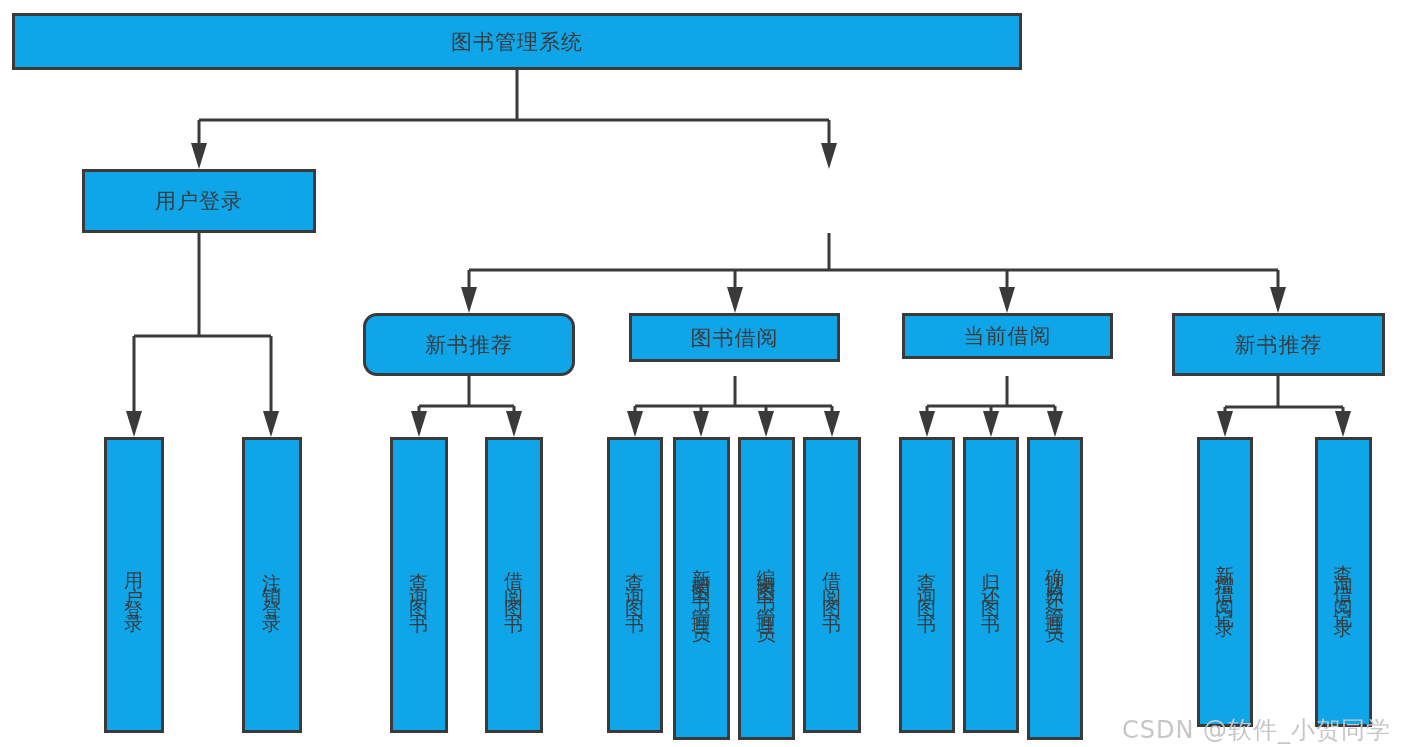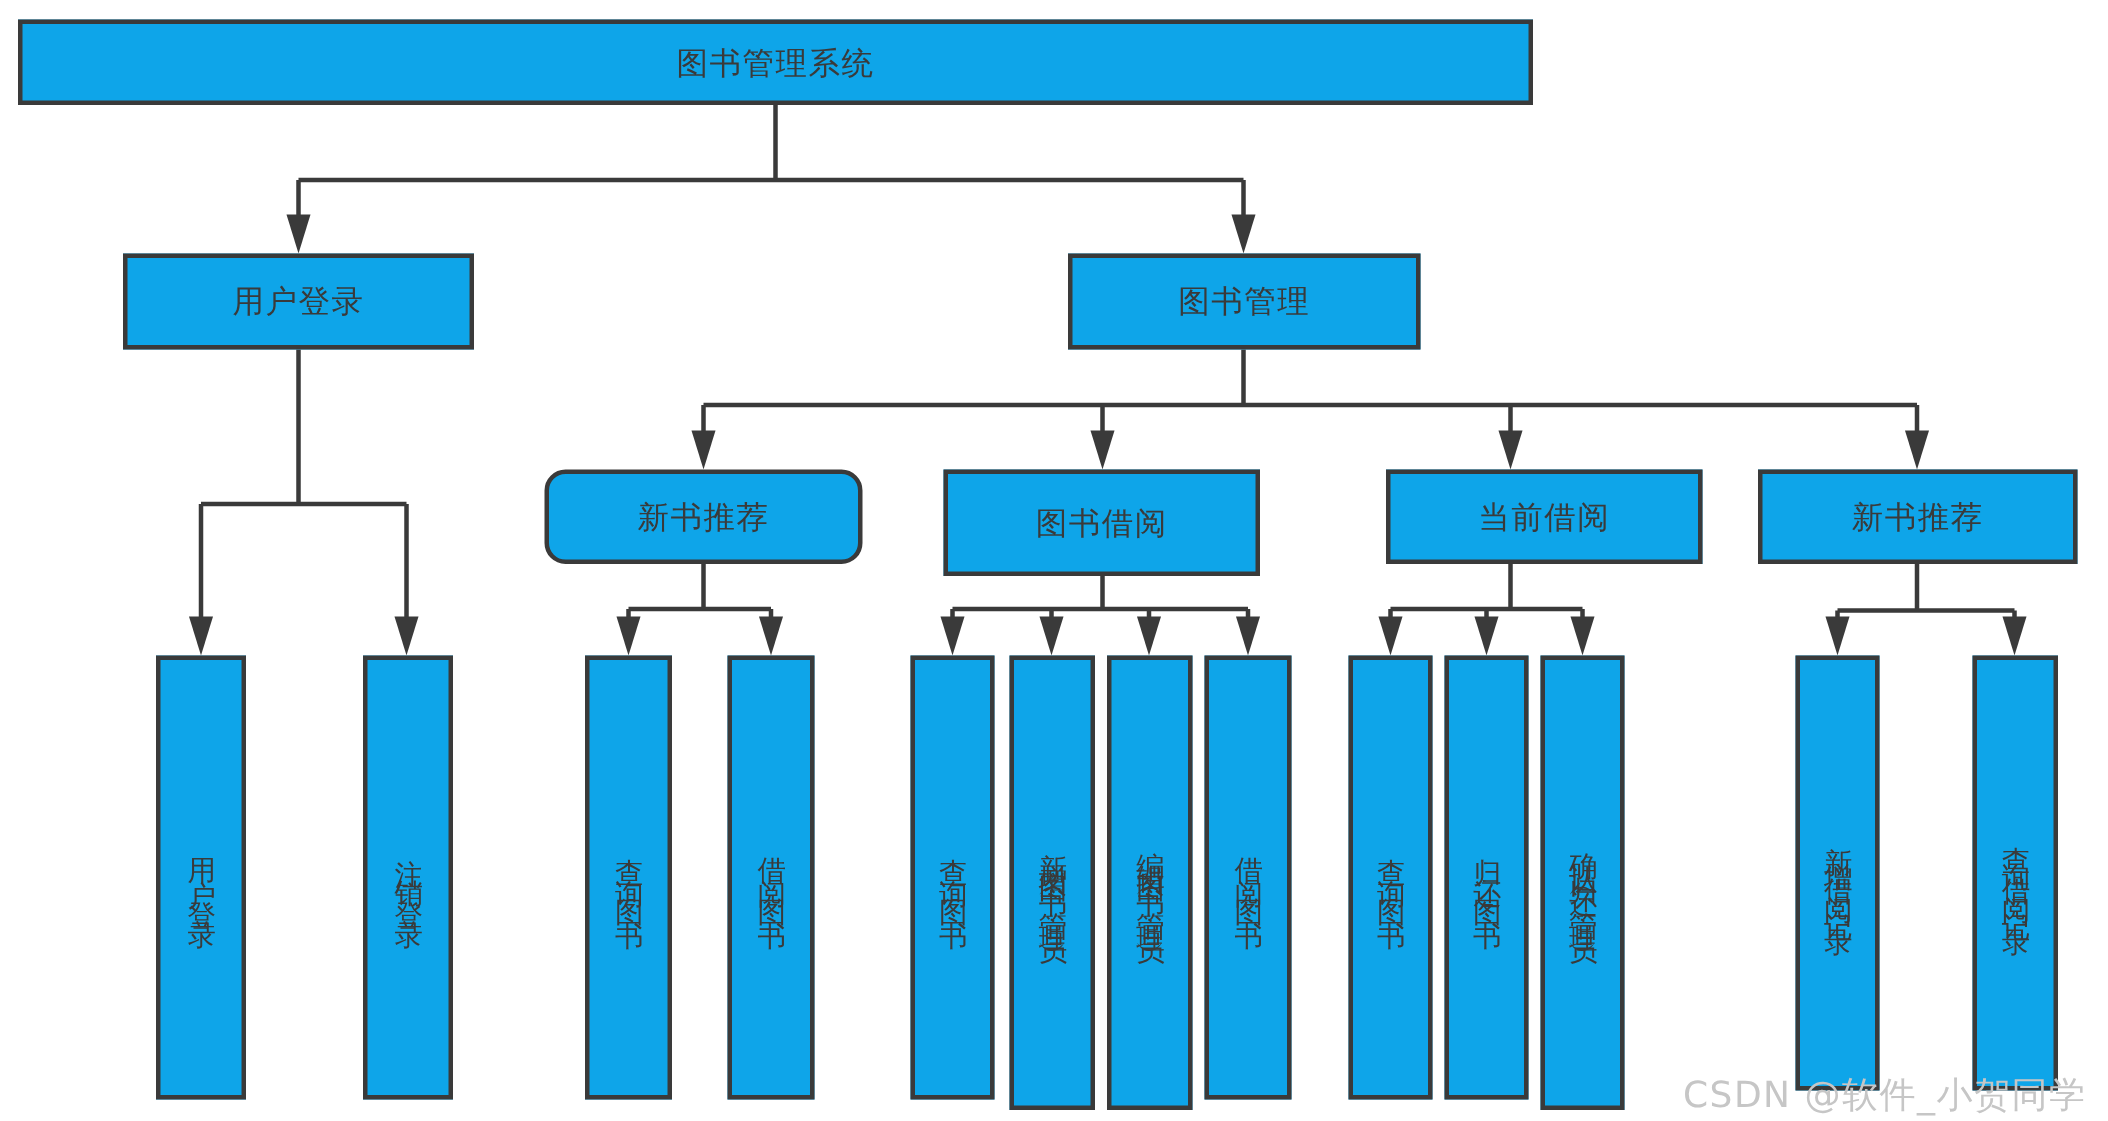--- a/index.html
+++ b/index.html
@@ -86,25 +86,24 @@
       <polygon points="983,411 999,411 991,437"></polygon>
       <polygon points="1047,411 1063,411 1055,437"></polygon>
       <polygon points="1217,411 1233,411 1225,437"></polygon>
       <polygon points="1335,411 1351,411 1343,437"></polygon>
     </g>
   </svg>
 
   <div class="node h-node" style="left:12px; top:13px; width:1010px; height:57px;">图书管理系统</div>
 
   <div class="node h-node" style="left:82px; top:169px; width:234px; height:64px;">用户登录</div>
-  <div class="node h-node" style="left:712px; top:169px; width:235px; height:64px;">图书管理</div>
 
   <div class="node h-node" style="left:363px; top:313px; width:212px; height:63px;border-radius:14px;">新书推荐</div>
-  <div class="node h-node" style="left:629px; top:313px; width:211px; height:71px;">图书借阅</div>
-  <div class="node h-node" style="left:924px; top:313px; width:211px; height:63px;">当前借阅</div>
+  <div class="node h-node" style="left:629px; top:313px; width:211px; height:49px;">图书借阅</div>
+  <div class="node h-node" style="left:902px; top:313px; width:211px; height:46px;">当前借阅</div>
   <div class="node h-node" style="left:1172px; top:313px; width:213px; height:63px;">新书推荐</div>
 
   <div class="node v-node v-short" style="left:104px; top:437px; width:60px; height:296px;">
     <span>用户登录</span>
   </div>
   <div class="node v-node v-short" style="left:242px; top:437px; width:60px; height:296px;">
     <span>注销登录</span>
   </div>
 
   <div class="node v-node v-short" style="left:390px; top:437px; width:58px; height:296px;">

